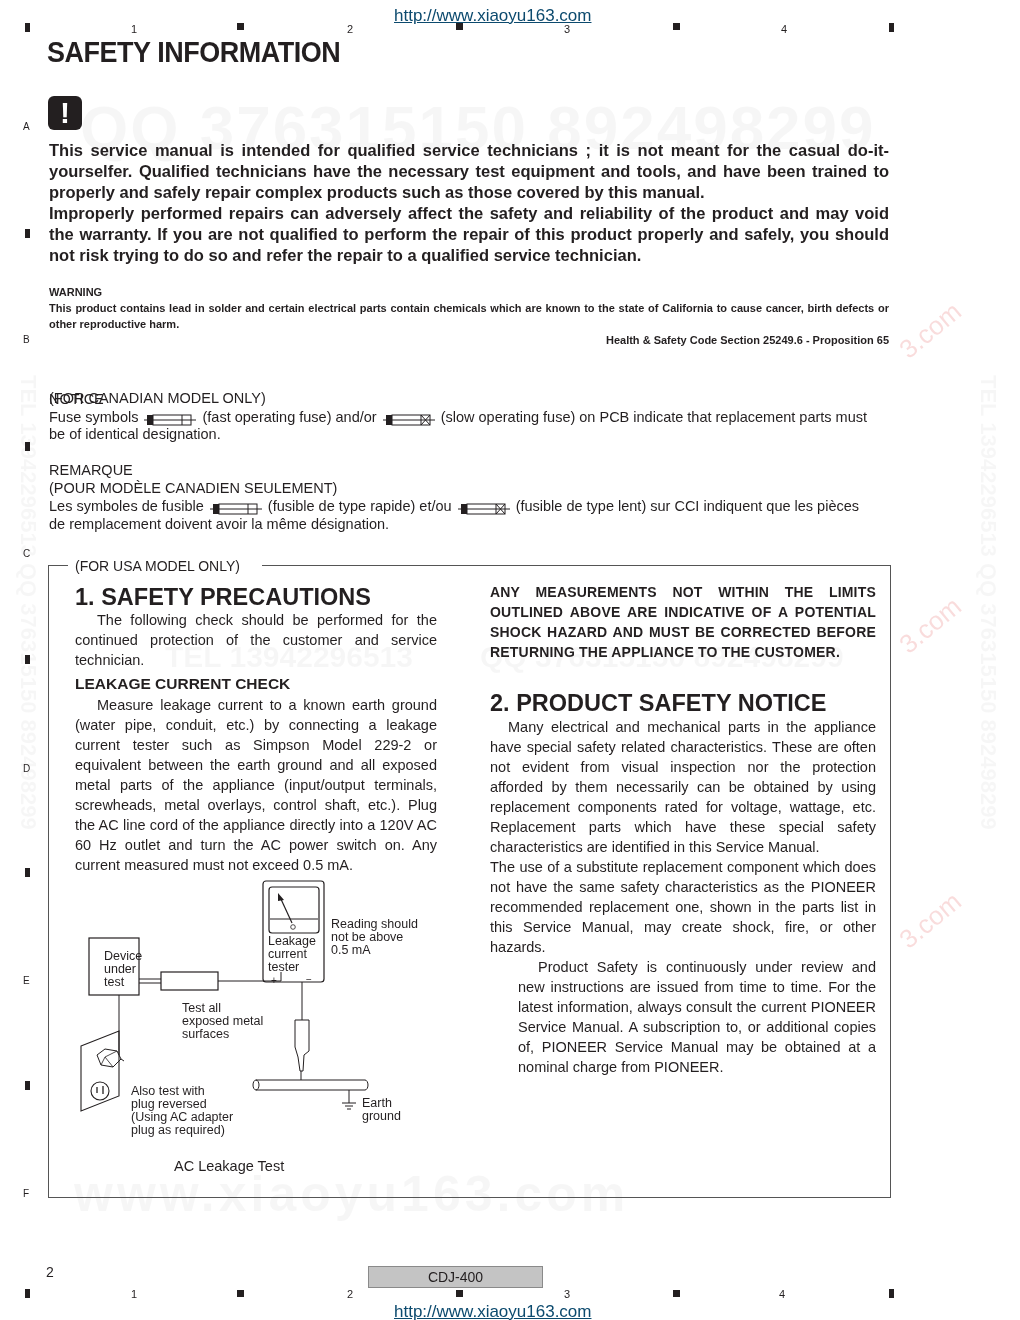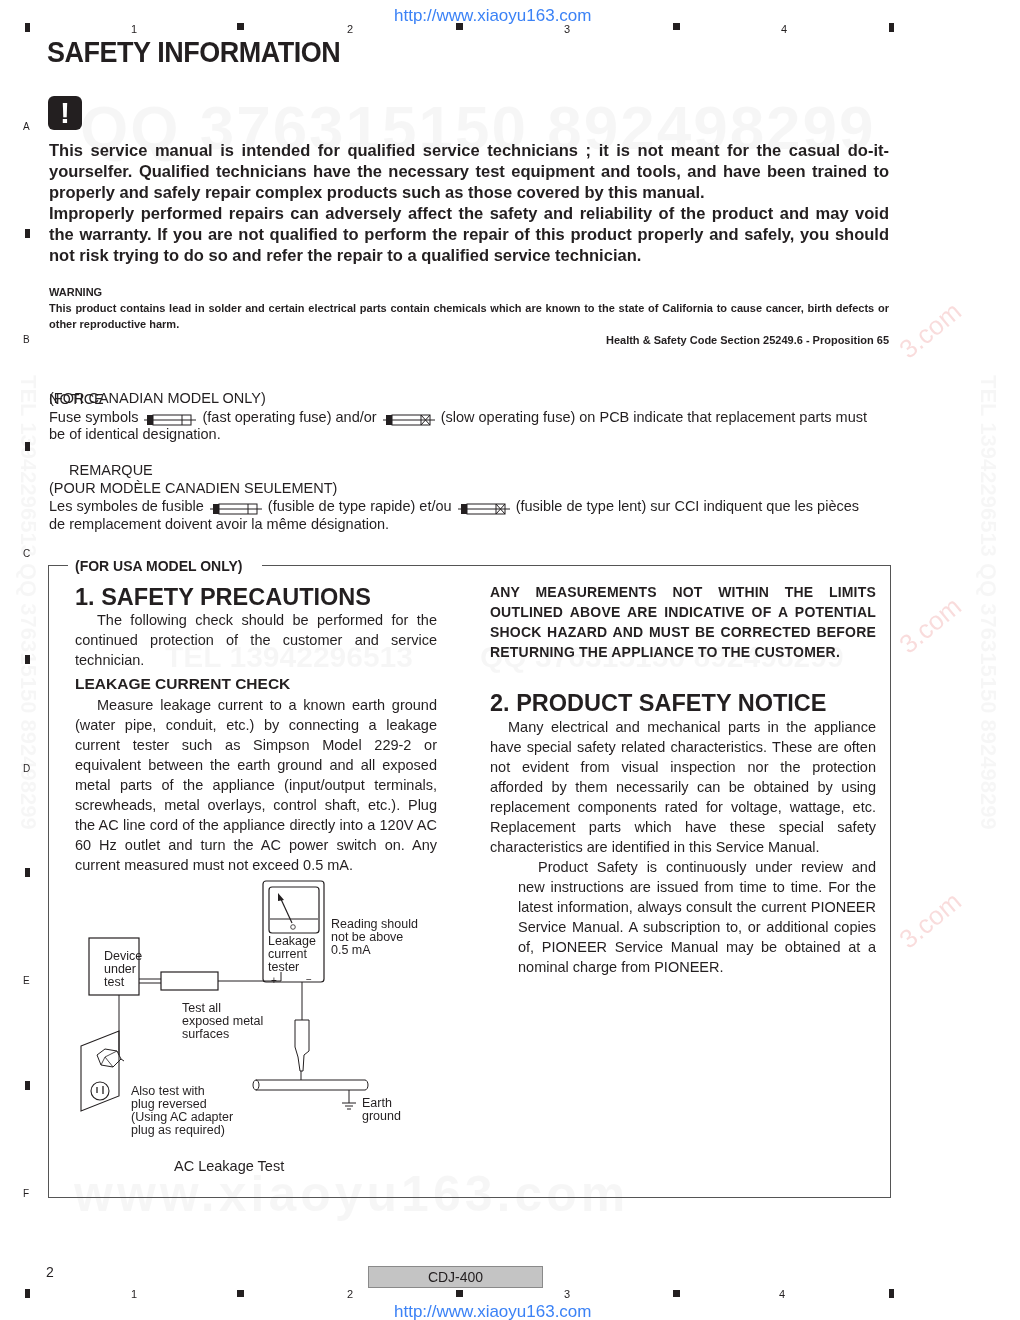--- a/index.html
+++ b/index.html
@@ -1,34 +1,34 @@
 <!DOCTYPE html>
 <html><head>
 <meta charset="utf-8">
 <style>
   html, body { margin: 0; padding: 0; background: #ffffff; }
   body { width: 1020px; height: 1320px; position: relative; overflow: hidden; font-family: "Liberation Sans", sans-serif; color: #231f20; }
   .abs { position: absolute; }
-  .wm-url { color: #3b82f6; font-size: 17px; font-family: "Liberation Sans", sans-serif; letter-spacing: 0px; }
+  .wm-url { color: #0c4a6e; font-size: 17px; font-family: "Liberation Sans", sans-serif; letter-spacing: 0px; text-decoration: underline; }
   .grid-num { font-size: 11px; color: #231f20; }
   .grid-sq { width: 7px; height: 7px; background: #231f20; }
   .grid-sq-v { width: 5px; height: 9px; background: #231f20; }
   .row-letter { font-size: 10px; color: #231f20; }
   .title { left: 47px; top: 36px; font-size: 29px; font-weight: bold; letter-spacing: -0.5px; transform: scaleX(0.93); transform-origin: left; }
   .warn-icon { left: 48px; top: 96px; width: 34px; height: 34px; background: #231f20; border-radius: 6px; }
   .warn-icon span { position: absolute; left: 0; right: 0; top: 1px; text-align: center; color: #fff; font-weight: bold; font-size: 30px; line-height: 32px; }
   .intro { left: 49px; top: 140px; width: 840px; font-size: 16.5px; font-weight: bold; line-height: 21px; text-align: justify; }
   .intro p { margin: 0; }
   .small-bold { font-size: 11px; font-weight: bold; line-height: 16px; }
   .reg { font-size: 14.5px; line-height: 18px; }
   .fuse { display: inline-block; vertical-align: middle; width: 52px; height: 12px; position: relative; margin: 0 2px; }
   .usa-box { left: 48px; top: 565px; width: 841px; height: 632px; border: 1px solid #555; border-top: none; }
   .usa-top-left { left: 48px; top: 565px; width: 20px; height: 1px; background: #555; }
   .usa-top-right { left: 262px; top: 565px; width: 628px; height: 1px; background: #555; }
-  .usa-label { left: 75px; top: 558px; font-size: 14px; font-weight: bold; }
+  .usa-label { left: 75px; top: 558px; font-size: 14px; font-weight: normal; }
   .h1 { font-size: 23.5px; font-weight: bold; letter-spacing: 0px; }
   .col { font-size: 14.5px; line-height: 20px; text-align: justify; }
   .col p { margin: 0; }
   .caps { font-size: 14px; font-weight: bold; line-height: 20px; text-align: justify; letter-spacing: 0.2px; }
   .diag-text { font-size: 12.5px; line-height: 13px; }
   .footer-box { left: 368px; top: 1266px; width: 173px; height: 20px; background: #c4c4c4; border: 1px solid #8a8a8a; text-align: center; font-size: 14px; line-height: 20px; }
   .faint { color: rgba(0,0,0,0.035); font-weight: bold; }
   .faint-red { color: rgba(220,60,60,0.18); }
 </style>
 </head>
@@ -116,21 +116,21 @@
         <rect x="3" y="1" width="6" height="10" fill="#231f20"></rect>
         <rect x="9" y="1" width="38" height="10" fill="none" stroke="#231f20" stroke-width="1"></rect>
         <line x1="38" y1="1" x2="38" y2="11" stroke="#231f20"></line>
         <line x1="38" y1="1" x2="47" y2="11" stroke="#231f20"></line>
         <line x1="47" y1="1" x2="38" y2="11" stroke="#231f20"></line>
       </svg></span>
   <span>(slow operating fuse) on PCB indicate that replacement parts must</span>
 </div>
 <div class="abs reg" style="left:49px; top:425px;">be of identical designation.</div>
 
-<div class="abs reg" style="left:49px; top:461px;margin-left:20px;">REMARQUE</div>
+<div class="abs reg" style="left:49px; top:461px;">REMARQUE</div>
 <div class="abs reg" style="left:49px; top:479px;">(POUR MODÈLE CANADIEN SEULEMENT)</div>
 <div class="abs reg" style="left:49px; top:497px; white-space:nowrap;">
   <span>Les symboles de fusible</span>
   <span class="fuse"><svg width="52" height="12">
         <line x1="0" y1="6" x2="52" y2="6" stroke="#231f20" stroke-width="1"></line>
         <rect x="3" y="1" width="6" height="10" fill="#231f20"></rect>
         <rect x="9" y="1" width="38" height="10" fill="none" stroke="#231f20" stroke-width="1"></rect>
         <line x1="38" y1="1" x2="38" y2="11" stroke="#231f20"></line>
       </svg></span>
   <span>(fusible de type rapide) et/ou</span>
@@ -233,17 +233,18 @@
     <div>Earth</div>
     <div>ground</div>
   </div>
   <div class="abs" style="left:99px; top:283px; font-size:14.5px;">AC Leakage Test</div>
 </div>
 
 <div class="abs caps" style="left:490px; top:582px; width:386px;">ANY MEASUREMENTS NOT WITHIN THE LIMITS OUTLINED ABOVE ARE INDICATIVE OF A POTENTIAL SHOCK HAZARD AND MUST BE CORRECTED BEFORE RETURNING THE APPLIANCE TO THE CUSTOMER.</div>
 <div class="abs h1" style="left:490px; top:690px;">2. PRODUCT SAFETY NOTICE</div>
 <div class="abs col" style="left:490px; top:717px; width:386px;">
   <p style="text-indent:18px;">Many electrical and mechanical parts in the appliance have special safety related characteristics. These are often not evident from visual inspection nor the protection afforded by them necessarily can be obtained by using replacement components rated for voltage, wattage, etc. Replacement parts which have these special safety characteristics are identified in this Service Manual.</p>
+  <p>The use of a substitute replacement component which does not have the same safety characteristics as the PIONEER recommended replacement one, shown in the parts list in this Service Manual, may create shock, fire, or other hazards.</p>
   <p style="text-indent:20px;margin-left:28px;">Product Safety is continuously under review and new instructions are issued from time to time. For the latest information, always consult the current PIONEER Service Manual. A subscription to, or additional copies of, PIONEER Service Manual may be obtained at a nominal charge from PIONEER.</p>
 </div>
 
 <div class="abs" style="left:46px; top:1264px; font-size:14px;">2</div>
 <div class="abs footer-box">CDJ-400</div>
 
 </body></html>

